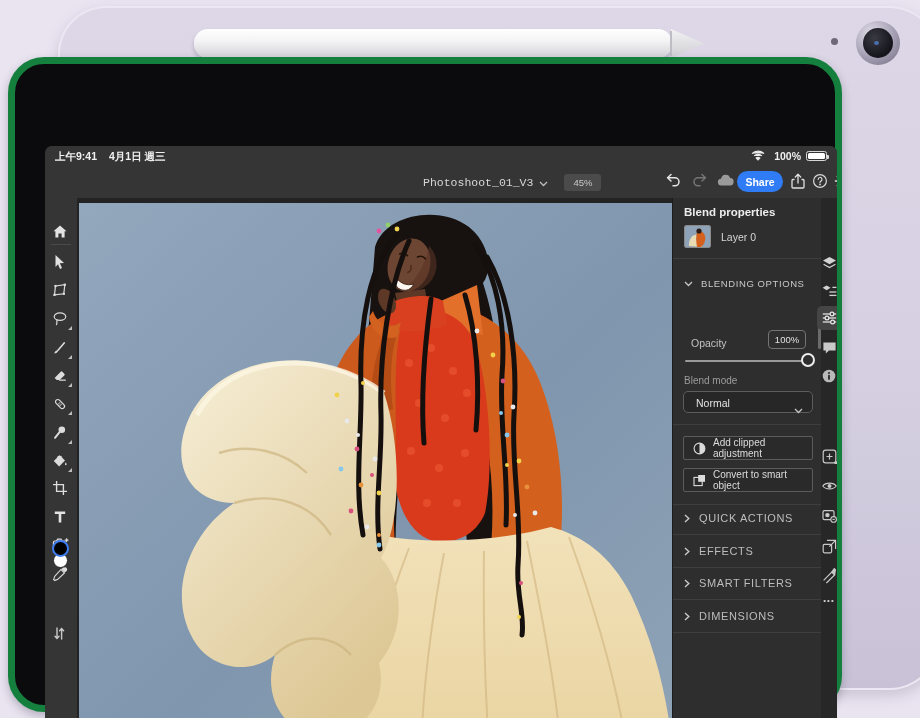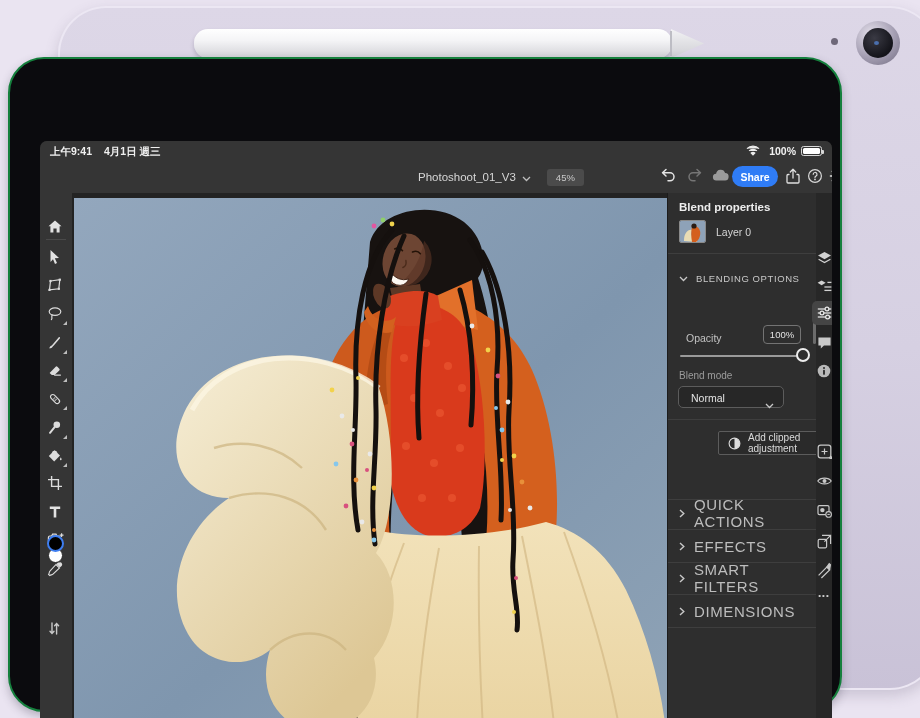--- a/index.html
+++ b/index.html
@@ -20,41 +20,41 @@
   
   .pencil-body { position:absolute; left:194px; top:29px; width:478px; height:29px; border-radius:14px;
     background:linear-gradient(180deg,#ffffff 0%,#f4f4f6 40%,#d2d2d7 100%);
     box-shadow:0 3px 4px rgba(60,55,75,.25); }
   .pencil-tip { position:absolute; left:671px; top:29px; width:33px; height:29px;
     background:linear-gradient(180deg,#f2f2f4,#cfcfd4); clip-path:polygon(0 0,100% 50%,0 100%); }
   .pencil-seam { position:absolute; left:670px; top:31px; width:2px; height:25px; background:#bdbdc4; }
 
   
   .front-ipad { position:absolute; left:8px; top:57px; width:834px; height:655px;
-    border-radius:36px; background:#0b0b0e; border:2px solid #15803d;
+    border-radius:36px; background:#0b0b0e; border:7px solid #15803d;
     box-shadow:0 4px 10px rgba(50,45,65,.3); }
   .screen { position:absolute; left:30px; top:82px; width:792px; height:612px;
     border-radius:7px; overflow:hidden; background:#262626; }
 
   
   .statusbar { position:absolute; left:0; top:0; width:792px; height:20px; background:#353535;
     color:#f0f0f0; font-size:10.5px; font-weight:bold; }
   .sb-time { position:absolute; left:10px; top:4px; }
   .sb-date { position:absolute; left:64px; top:4px; }
   .sb-batt-pct { position:absolute; right:36px; top:4px; }
   .sb-wifi { position:absolute; right:72px; top:3px; }
   .sb-batt { position:absolute; right:10px; top:5px; width:21px; height:10px; border:1px solid #d7d7d7;
     border-radius:2.5px; }
   .sb-batt::before { content:""; position:absolute; left:1px; top:1px; right:1px; bottom:1px; background:#fff; border-radius:1.5px; }
   .sb-batt::after { content:""; position:absolute; right:-3px; top:2.5px; width:2px; height:4px; background:#d7d7d7; border-radius:0 1px 1px 0; }
 
   
   .apptoolbar { position:absolute; left:0; top:20px; width:792px; height:32px; background:#353535; }
   .doc-group { position:absolute; left:378px; top:7px; display:flex; align-items:center; gap:6px; }
-  .doc-name { color:#d6d6d6; font-size:11.5px; }
+  .doc-name { color:#d6d6d6; font-size:11.5px;font-family:Liberation Mono, monospace; }
   .zoom-pill { margin-left:10px; background:#4b4b4b; color:#c9c9c9; font-size:9.5px; padding:3px 9px; border-radius:3px; }
   .tb-ico { position:absolute; top:7px; width:18px; height:18px; }
   .share-btn { position:absolute; left:692px; top:5px; width:46px; height:21px; border-radius:11px;
     background:var(--share-blue,#2f7cf6); color:#fff; font-size:10.5px; font-weight:bold;
     display:flex; align-items:center; justify-content:center; }
 
   
   .left-toolbar { position:absolute; left:0; top:52px; width:32px; height:560px; background:#353535; }
   .tool { position:absolute; left:7px; width:18px; height:18px; }
   .tool svg { display:block; }
@@ -82,29 +82,29 @@
   .divider { position:absolute; left:0; width:149px; height:1px; background:#3e3e3e; }
   .sec-header { position:absolute; left:11px; display:flex; align-items:center; gap:8px;
     font-size:9.5px; letter-spacing:.6px; color:#c8c8c8; }
   .op-label { position:absolute; left:18px; top:139px; font-size:10.5px; color:#c2c2c2; }
   .op-value { position:absolute; left:120px; top:132px; width:38px; height:19px; border:1px solid #737373;
     border-radius:4px; font-size:9.5px; color:#e2e2e2; display:flex; align-items:center; justify-content:center; margin-left:-25px;}
   .slider-track { position:absolute; left:12px; top:162px; width:126px; height:2px; background:#9a9a9a; border-radius:1px; }
   .slider-knob { position:absolute; left:128px; top:155px; width:14px; height:14px; border-radius:50%;
     background:#2e2e2e; border:2px solid #ededed; }
   .bm-label { position:absolute; left:11px; top:177px; font-size:10px; color:#9c9c9c; }
-  .bm-select { position:absolute; left:10px; top:193px; width:106px; height:22px; background:#272727;
+  .bm-select { position:absolute; left:10px; top:193px; width:130px; height:22px; background:#272727;
     border:1px solid #5c5c5c; border-radius:5px;padding-left:48px; }
   .bm-value { position:absolute; left:12px; top:5px; font-size:10.5px; color:#e3e3e3; }
   .bm-chev { position:absolute; right:9px; top:8px; }
   .p-btn { position:absolute; left:10px; width:130px; height:24px; background:#2a2a2a;
-    border:1px solid #5c5c5c; border-radius:2px; display:flex; align-items:center; gap:7px; padding-left:9px;margin-left:40px; }
+    border:1px solid #5c5c5c; border-radius:2px; display:flex; align-items:center; gap:7px; padding-left:9px; }
   .p-btn span { font-size:10px; color:#dcdcdc; }
   .section-row { position:absolute; left:11px; height:20px; display:flex; align-items:center; gap:9px;
-    font-size:15px; letter-spacing:.6px; color:#bdbdbd; }
+    font-size:11px; letter-spacing:.6px; color:#bdbdbd; }
   .scroll-thumb { position:absolute; left:145px; top:113px; width:3px; height:38px; border-radius:2px; background:#6b6b6b; }
 
   
   .icon-strip { position:absolute; left:776px; top:52px; width:16px; height:560px; background:#272727; }
   .strip-ico { position:absolute; left:-4px; width:24px; height:24px; display:flex; align-items:center; justify-content:center; }
   .strip-sel { background:#454545; border-radius:5px; }
   .more-dots { position:absolute; left:-6px; top:398px; width:28px; text-align:center; color:#cfcfcf;
     font-size:8px; letter-spacing:1px; }
 
   svg { overflow:visible; }
@@ -461,20 +461,27 @@
         </div>
         <div class="divider" style="top:226px"></div>
 
         <div class="p-btn" style="top:238px">
           <svg width="13" height="13" viewBox="0 0 13 13">
               <circle cx="6.5" cy="6.5" r="5.4" stroke="#dcdcdc" stroke-width="1.1" fill="none"></circle>
               <path d="M6.5 1.1 a5.4 5.4 0 0 1 0 10.8 Z" fill="#dcdcdc"></path>
             </svg>
           <span>Add clipped adjustment</span>
         </div>
+        <div class="p-btn" style="top:270px">
+          <svg width="13" height="13" viewBox="0 0 13 13">
+              <rect x="1" y="3.4" width="8.2" height="8.2" stroke="#dcdcdc" stroke-width="1.1" fill="none"></rect>
+              <rect x="5.2" y="1" width="6.8" height="6.8" fill="#dcdcdc"></rect>
+            </svg>
+          <span>Convert to smart object</span>
+        </div>
         <div class="divider" style="top:306px"></div>
 
         <div class="section-row" style="top:310px">
           <svg width="6" height="9" viewBox="0 0 6 9">
               <path d="M1 1 L4.8 4.5 L1 8" stroke="#c8c8c8" stroke-width="1.4" fill="none"></path>
             </svg>
           <span>QUICK ACTIONS</span>
         </div>
         <div class="divider" style="top:336px"></div>
         <div class="section-row" style="top:343px">

